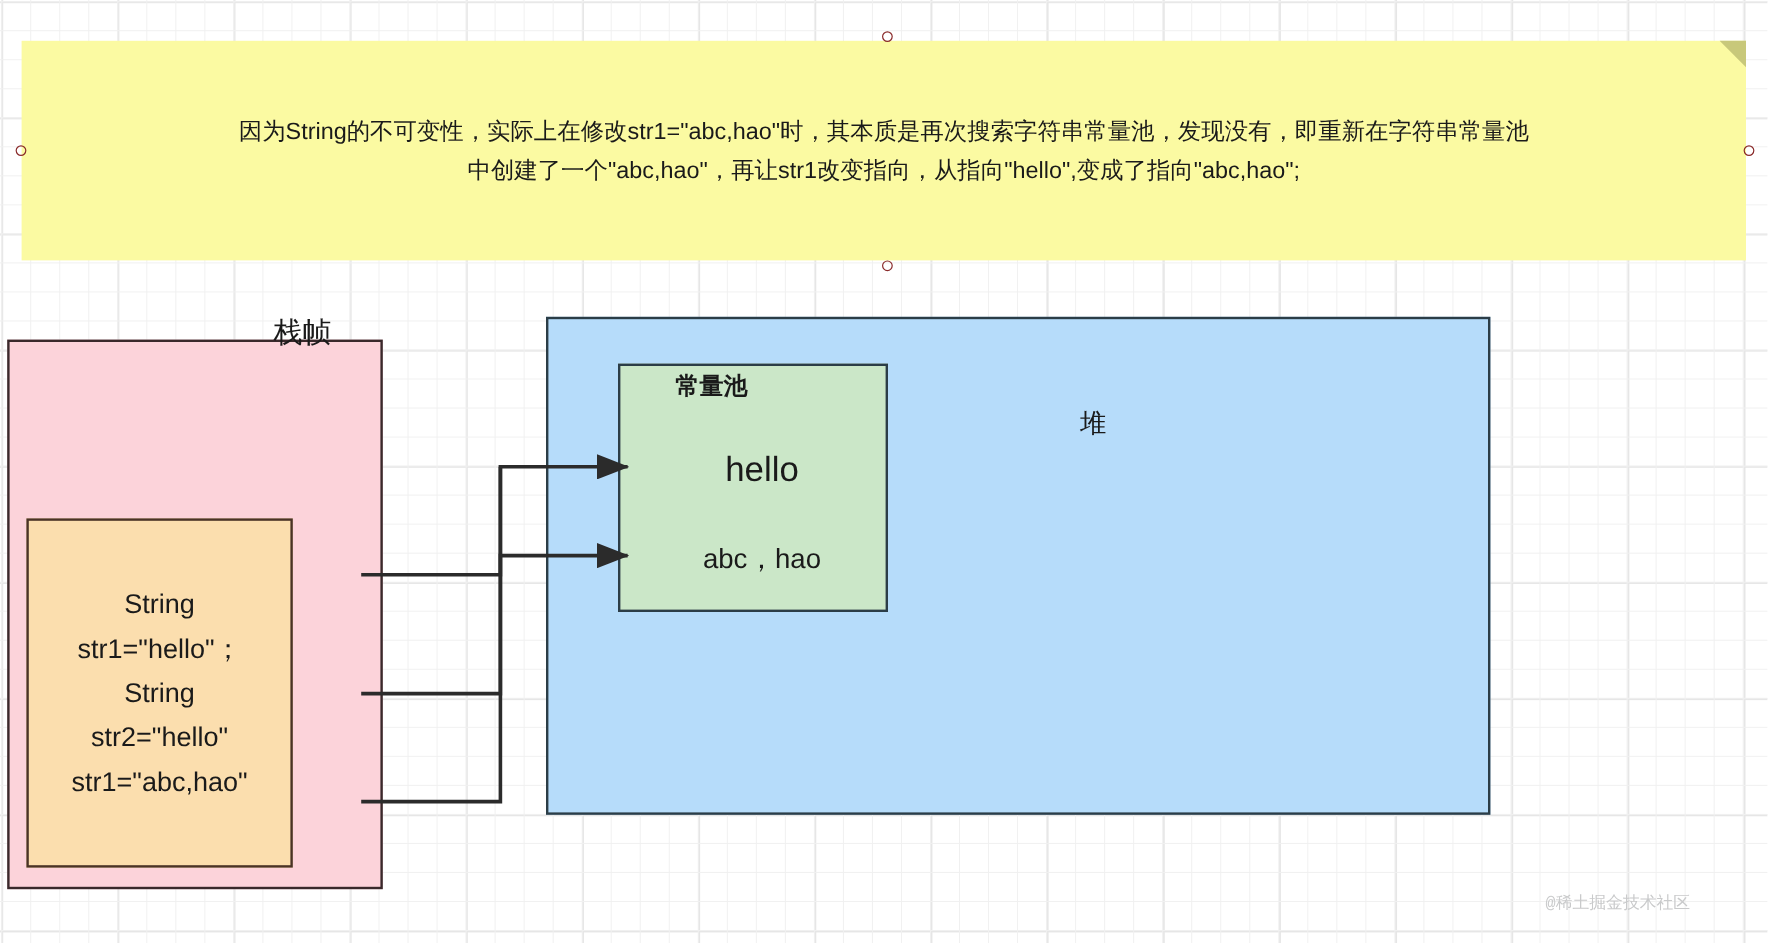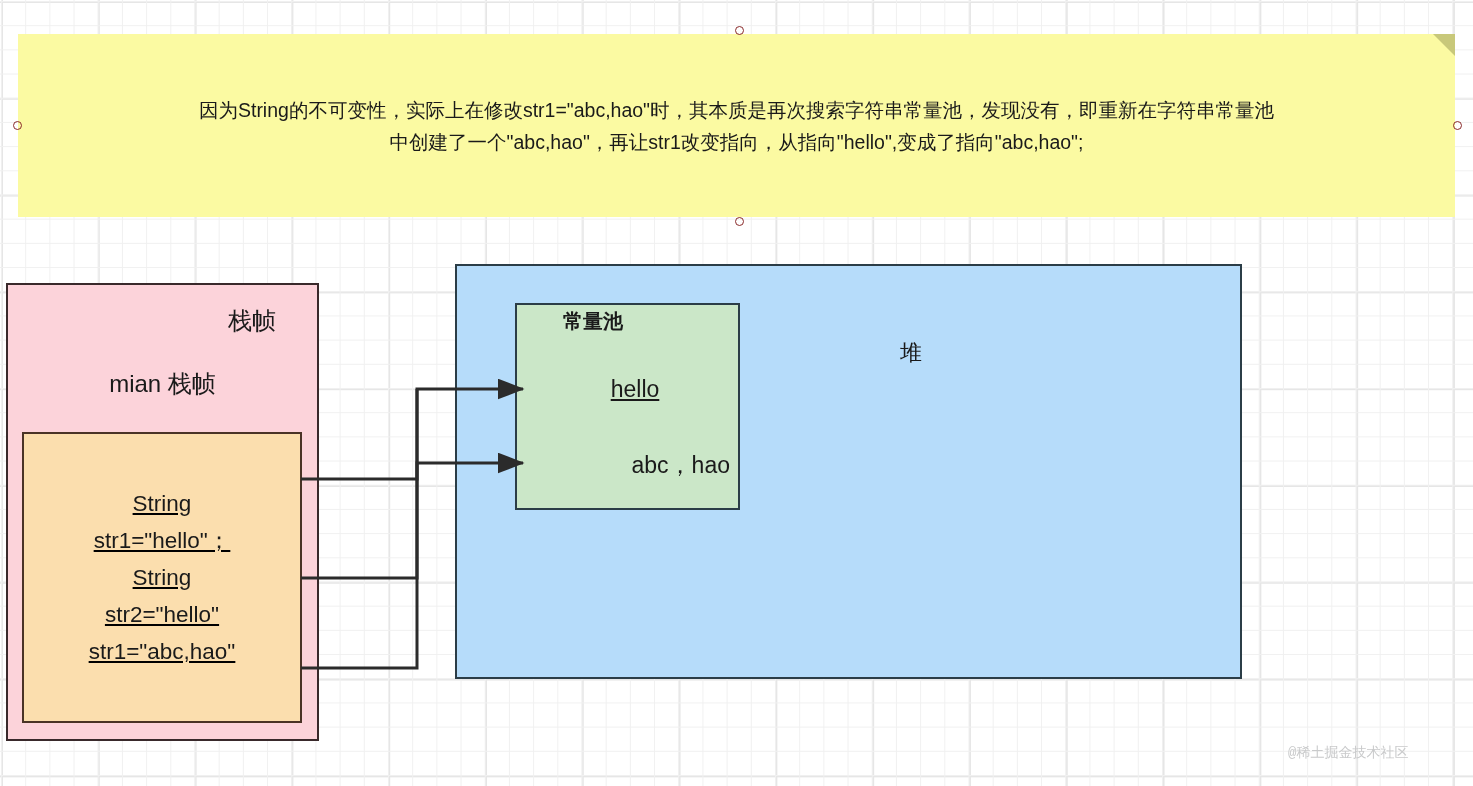--- a/index.html
+++ b/index.html
@@ -90,42 +90,40 @@
     background: #fcd3da;
     border: 2.2px solid #39292b;
   }
   .stack-frame-label {
     position: absolute;
     left: 228px;
     top: 261px;
     font-size: 24px;
     color: #1a1a1a;
     white-space: nowrap;
-    margin-top: 44px;
   }
   .main-frame-label {
     position: absolute;
     left: 6px;
     top: 368px;
     width: 313px;
     text-align: center;
     font-size: 24px;
     color: #1a1a1a;
   }
   .vars-box {
     left: 22px;
     top: 432px;
-    width: 280px;
+    width: 222px;
     height: 291px;
     background: #fbdeae;
     border: 2.4px solid #4a3326;
     display: flex;
     align-items: center;
     justify-content: center;
-    text-decoration: underline;
   }
   .vars-text {
     font-size: 22.5px;
     line-height: 37px;
     color: #1a1a1a;
     text-align: center;
     white-space: pre-line;
   }
 
   .heap {
@@ -158,30 +156,29 @@
     font-size: 20px;
     color: #1a1a1a;
     font-weight: bold;
   }
   .pool-item-1 {
     position: absolute;
     left: 540px;
     top: 376px;
     width: 190px;
     text-align: center;
-    font-size: 23px;
-    color: #1a1a1a;
-    text-decoration: underline;
+    font-size: 29px;
+    color: #1a1a1a;
   }
   .pool-item-2 {
     position: absolute;
     left: 540px;
     top: 450px;
     width: 190px;
-    text-align: right;
+    text-align: center;
     font-size: 23px;
     color: #1a1a1a;
   }
 
   
   .edges {
     position: absolute;
     left: 0;
     top: 0;
     width: 1473px;
@@ -211,21 +208,20 @@
 中创建了一个"abc,hao"，再让str1改变指向，从指向"hello",变成了指向"abc,hao";</div>
   </div>
 
   <div class="handle h-tm"></div>
   <div class="handle h-bm"></div>
   <div class="handle h-lm"></div>
   <div class="handle h-rm"></div>
 
   <div class="box stack-frame"></div>
   <div class="stack-frame-label">栈帧</div>
-  <div class="main-frame-label">mian 栈帧</div>
 
   <div class="box vars-box">
     <div class="vars-text">String
 str1="hello"；
 String
 str2="hello"
 str1="abc,hao"</div>
   </div>
 
   <div class="box heap"></div>

